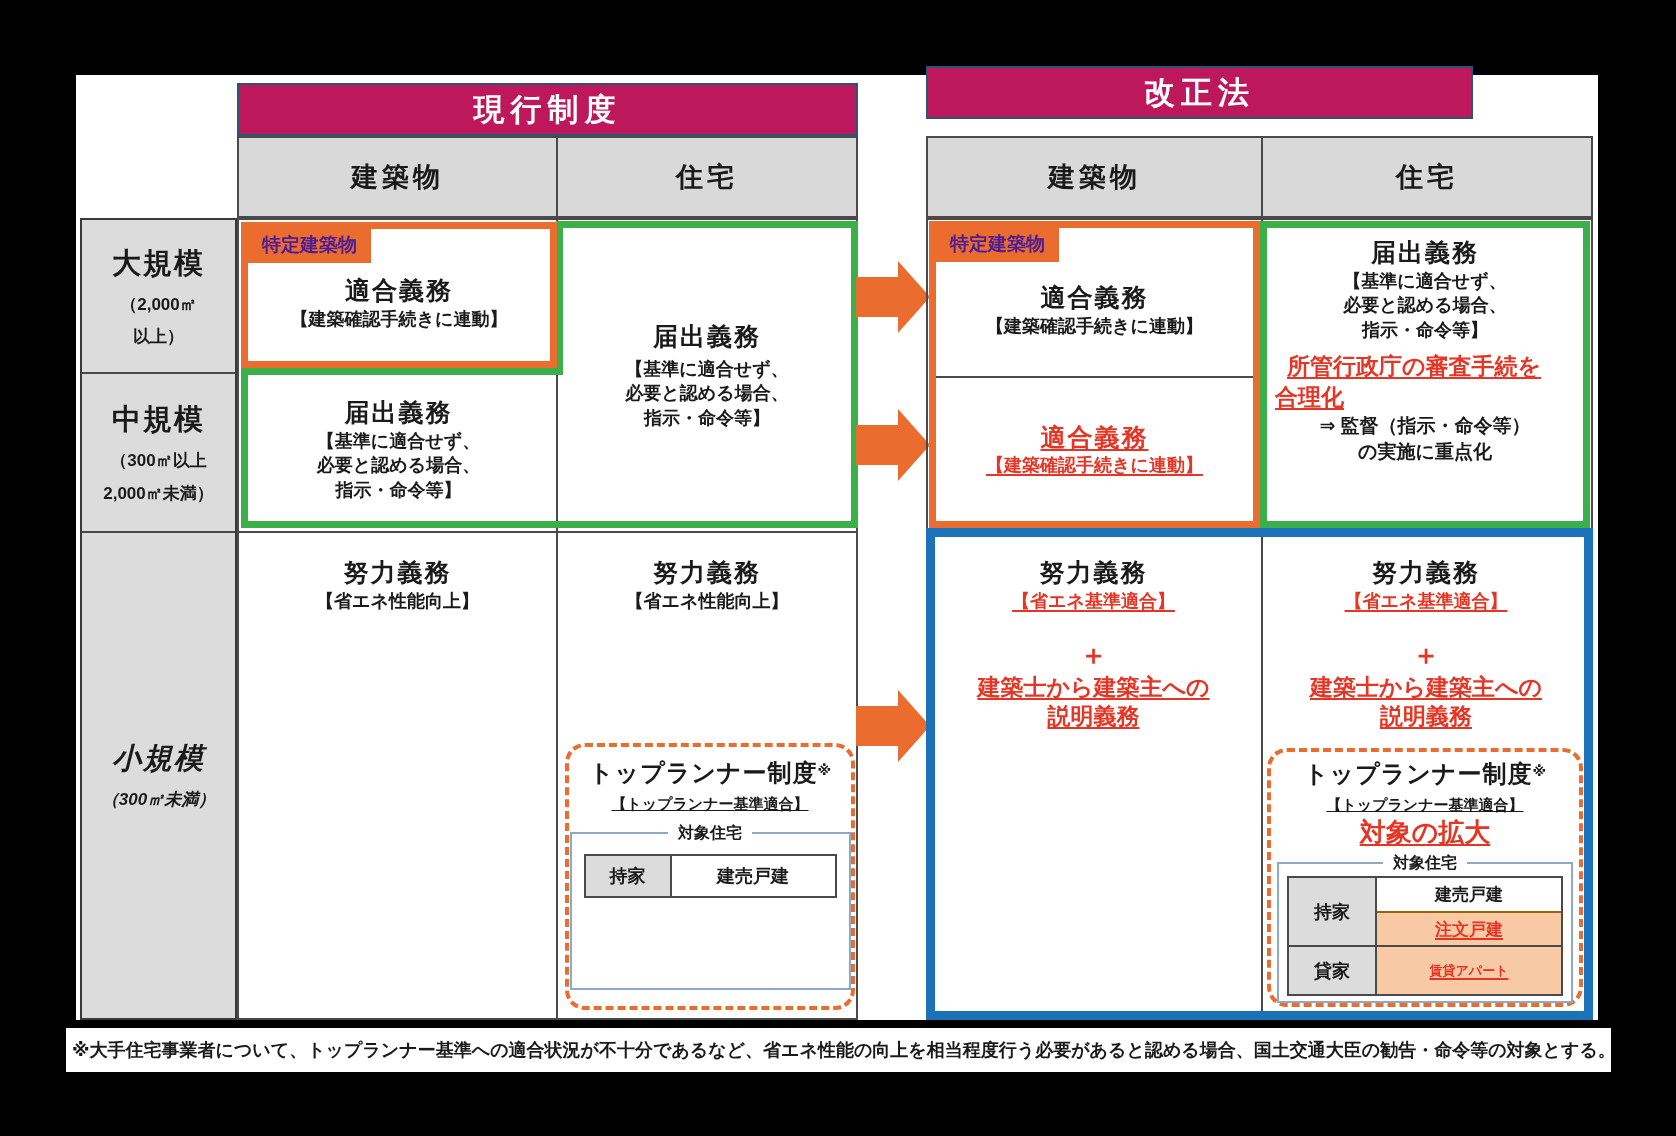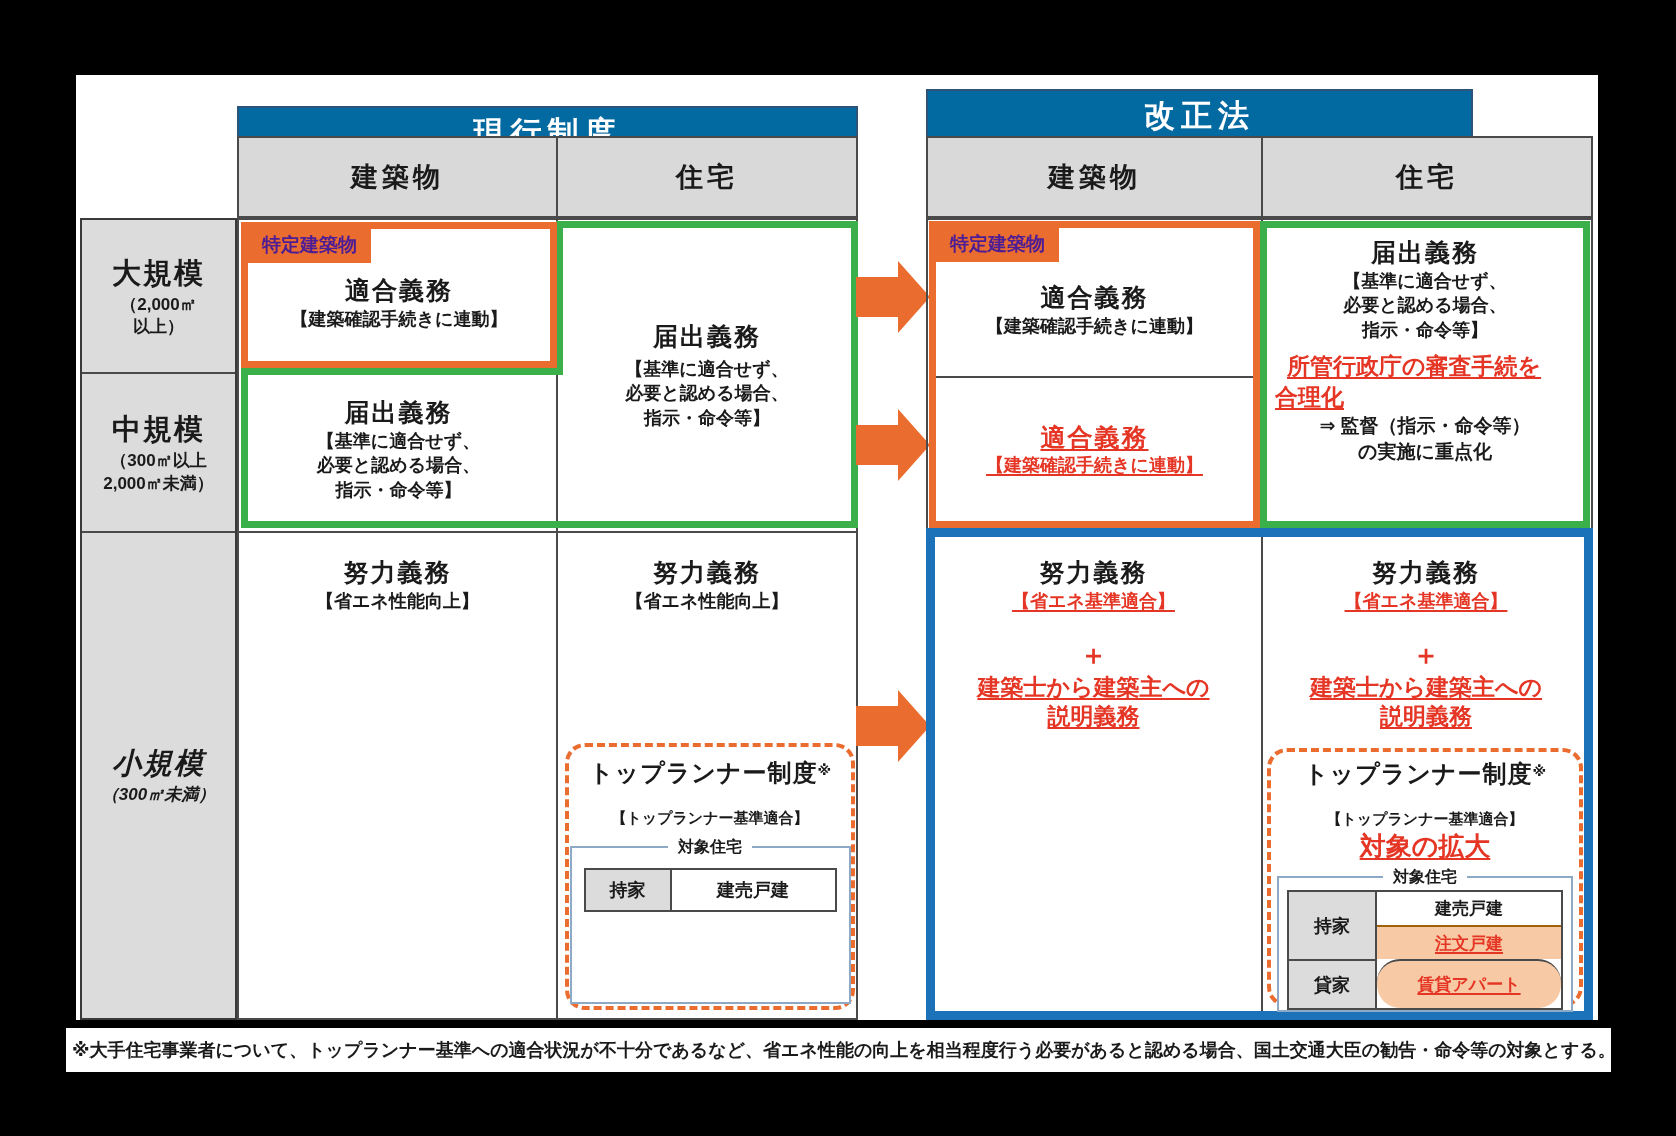--- a/index.html
+++ b/index.html
@@ -2,41 +2,41 @@
 <html><head>
 <meta charset="utf-8">
 <style>
   html,body{margin:0;padding:0;background:#000;}
   #canvas{position:relative;width:1676px;height:1136px;background:#000;overflow:hidden;
           font-family:"Liberation Sans","DejaVu Sans",sans-serif;font-weight:700;color:#1a1a1a;}
   .abs{position:absolute;box-sizing:border-box;}
   .col{display:flex;flex-direction:column;align-items:center;}
   .ctr{justify-content:center;}
   .white{background:#fff;}
-  .titlebar{background:#0369a1;color:#fff;font-size:31px;display:flex;align-items:center;justify-content:center;border:2px solid #2e5379;letter-spacing:6px;margin-top:23px;}
+  .titlebar{background:#be185d;color:#fff;font-size:31px;display:flex;align-items:center;justify-content:center;border:2px solid #2e5379;letter-spacing:6px;}
   .subhead{background:#D9D9D9;border:2px solid #4a4a4a;font-size:27px;display:flex;align-items:center;justify-content:center;letter-spacing:4px;}
   .labels{background:#DCDCDC;border:2px solid #3a3a3a;display:flex;flex-direction:column;}
-  .lblblk{display:flex;flex-direction:column;align-items:center;justify-content:center;}
+  .lblblk{display:flex;flex-direction:column;align-items:center;justify-content:center;gap:10px;}
   .lblname{font-size:29px;letter-spacing:2px;}
   .lblsize{font-size:17px;line-height:1.3;}
   .outline{border:2px solid #4a4a4a;background:transparent;pointer-events:none;}
   .gridline{background:#4a4a4a;}
   .duty{font-size:25px;letter-spacing:2px;line-height:1.3;}
   .note{font-size:18px;line-height:1.38;}
   .red{color:#E53524;}
   .u{text-decoration:underline;text-underline-offset:3px;text-decoration-thickness:2px;}
   .orangebox{border:7px solid #EB6C2F;background:#fff;}
   .tag{position:absolute;top:0;left:0;background:#EB6C2F;color:#4c1d95;font-size:19px;padding:3px 14px 5px;}
   .greenseg{border:7px solid #3BAF4A;background:transparent;pointer-events:none;}
   .greenfill{background:#3BAF4A;pointer-events:none;}
   .bluebox{border:9px solid #1B72B8;background:transparent;pointer-events:none;}
   .dashedbox{border:4px dashed #EB6C2F;border-radius:20px;background:#fff;}
   .tr-title{font-size:24px;letter-spacing:1px;}
   .sup{font-size:14px;vertical-align:super;}
-  .tr-note{font-size:15px;margin-top:20px;}
+  .tr-note{font-size:15px;margin-top:6px;text-decoration:underline;}
   .fieldset{border:2px solid #8EA9C6;position:relative;background:#fff;}
   .legend{position:absolute;top:-11px;left:50%;transform:translateX(-50%);background:#fff;padding:0 10px;font-size:16px;white-space:nowrap;}
   .itable{display:flex;border:2px solid #4a4a4a;}
   .tcell{display:flex;align-items:center;justify-content:center;font-size:18px;}
   .graycell{background:#DCDCDC;}
   .peachcell{background:#F7C9A4;}
   .rgrid{display:grid;border:2px solid #4a4a4a;}
   .footbar{background:#fff;display:flex;align-items:center;}
   .foottext{font-size:18px;white-space:nowrap;padding-left:6px;}
   .plus{font-size:27px;margin-top:24px;}
@@ -200,21 +200,21 @@
     </div>
     <div class="tr-note" style="font-size:15px;">【トップランナー基準適合】</div>
     <div class="red u" style="font-size:26px;">対象の拡大</div>
     <div class="fieldset" style="width:292px;height:139px;margin-top:12px;">
       <div class="legend">対象住宅</div>
       <div class="rgrid" style="width:272px;height:116px;margin:12px auto 0;grid-template-columns:88px 1fr;grid-template-rows:33px 34px 1fr;">
         <div class="tcell graycell" style="grid-row:1/3;grid-column:1;border-right:2px solid #4a4a4a;">持家</div>
         <div class="tcell" style="grid-row:1;grid-column:2;font-size:17px;">建売戸建</div>
         <div class="tcell peachcell red u" style="grid-row:2;grid-column:2;font-size:17px;border-top:2px solid #a16207;">注文戸建</div>
         <div class="tcell graycell" style="grid-row:3;grid-column:1;border-right:2px solid #4a4a4a;border-top:2px solid #4a4a4a;">貸家</div>
-        <div class="tcell peachcell red u" style="grid-row:3;grid-column:2;font-size:17px;border-top:2px solid #4a4a4a;border-radius:23px;">賃貸アパート</div>
+        <div class="tcell peachcell red u" style="grid-row:3;grid-column:2;font-size:13px;border-top:2px solid #4a4a4a;">賃貸アパート</div>
       </div>
     </div>
   </div>
 
   <div class="abs footbar" style="left:66px;top:1028px;width:1545px;height:44px;">
     <div class="foottext">※大手住宅事業者について、トップランナー基準への適合状況が不十分であるなど、省エネ性能の向上を相当程度行う必要があると認める場合、国土交通大臣の勧告・命令等の対象とする。</div>
   </div>
 
 </div>
 

